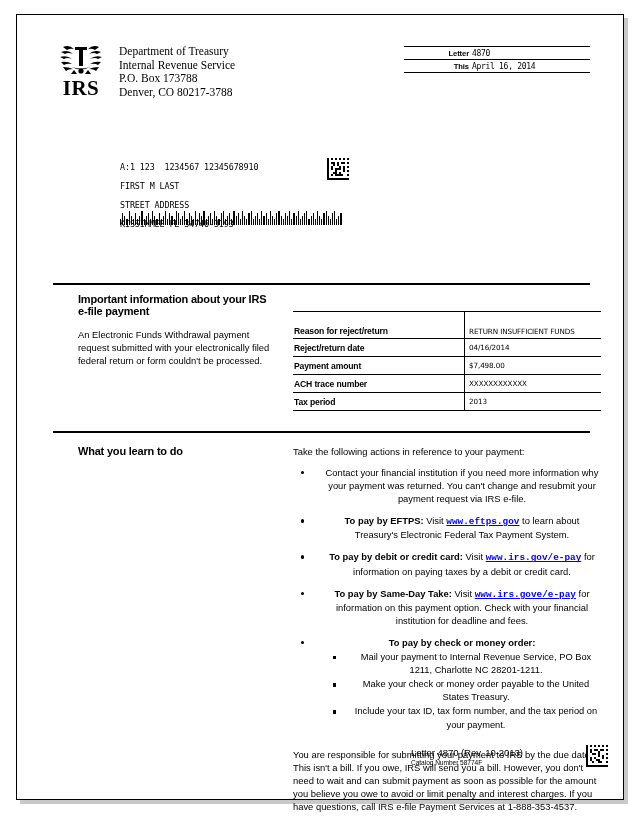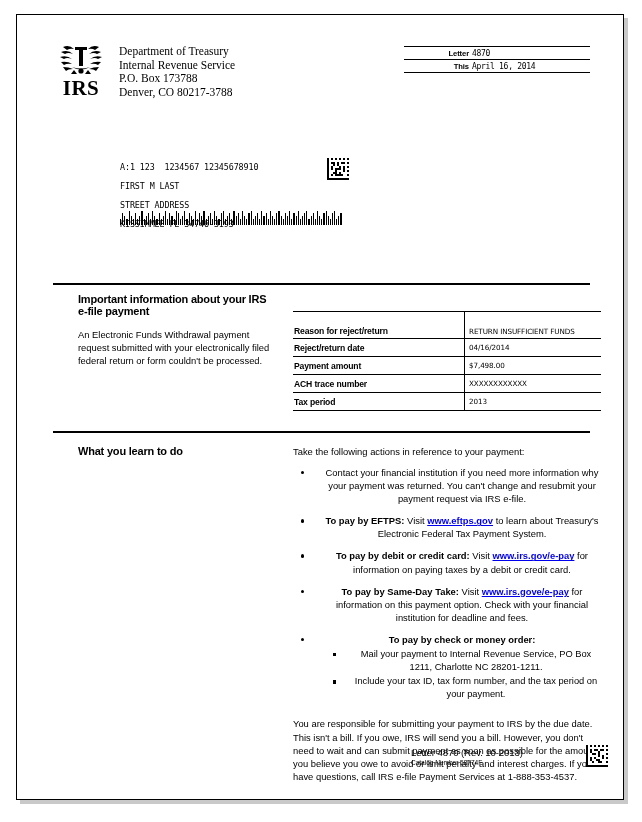--- a/index.html
+++ b/index.html
@@ -243,21 +243,21 @@
   ul.subbullets > li::before {
     content: "";
     position: absolute;
     left: 10px;
     top: 5px;
     width: 3.4px;
     height: 3.4px;
     background: #000;
   }
   .b { font-weight: bold; }
-  .u { text-decoration: underline; font-weight: bold; }
+  .u { text-decoration: underline; font-weight: bold; font-family: Liberation Mono, monospace; }
   .closing {
     font-size: 9.4px;
     line-height: 13.2px;
     margin-top: 16px;
   }
 
   
   #footer {
     position: absolute;
     left: 394px;
@@ -527,20 +527,21 @@
       <li>
         <span class="b">To pay by debit or credit card:</span><span> Visit </span><a class="u" href="#">www.irs.gov/e-pay</a><span> for information on paying taxes by a debit or credit card.</span>
       </li>
       <li>
         <span class="b">To pay by Same-Day Take:</span><span> Visit </span><a class="u" href="#">www.irs.gove/e-pay</a><span> for information on this payment option. Check with your financial institution for deadline and fees.</span>
       </li>
       <li>
         <span class="b">To pay by check or money order:</span>
         <ul class="subbullets">
           <li>Mail your payment to Internal Revenue Service, PO Box 1211, Charlotte NC 28201-1211.</li>
+          <li>Make your check or money order payable to the United States Treasury.</li>
           <li>Include your tax ID, tax form number, and the tax period on your payment.</li>
         </ul>
       </li>
     </ul>
 
     <div class="closing">You are responsible for submitting your payment to IRS by the due date. This isn't a bill. If you owe, IRS will send you a bill. However, you don't need to wait and can submit payment as soon as possible for the amount you believe you owe to avoid or limit penalty and interest charges. If you have questions, call IRS e-file Payment Services at 1-888-353-4537.</div>
   </div>
 
   <div id="footer">
     <div id="footer-letter">Letter 4870 (Rev. 10-2013)</div>

